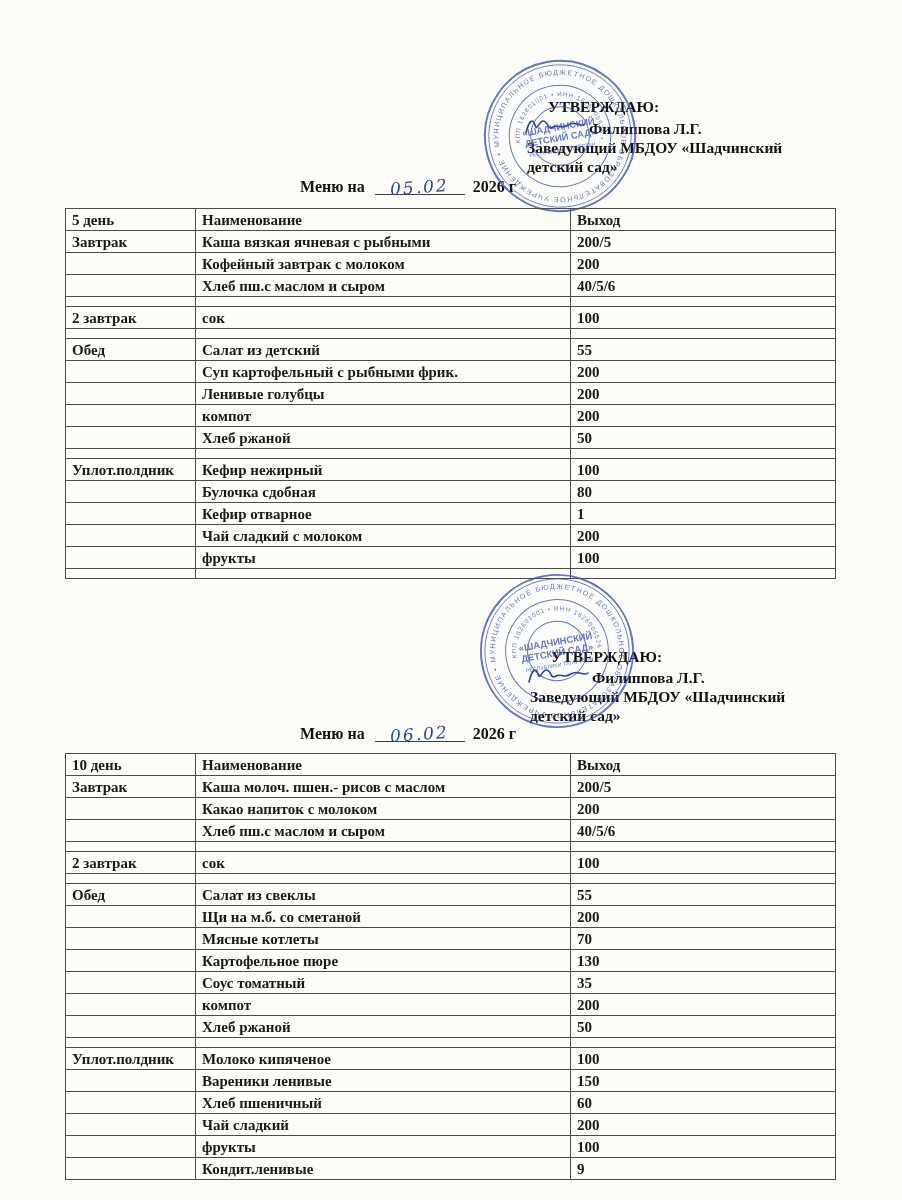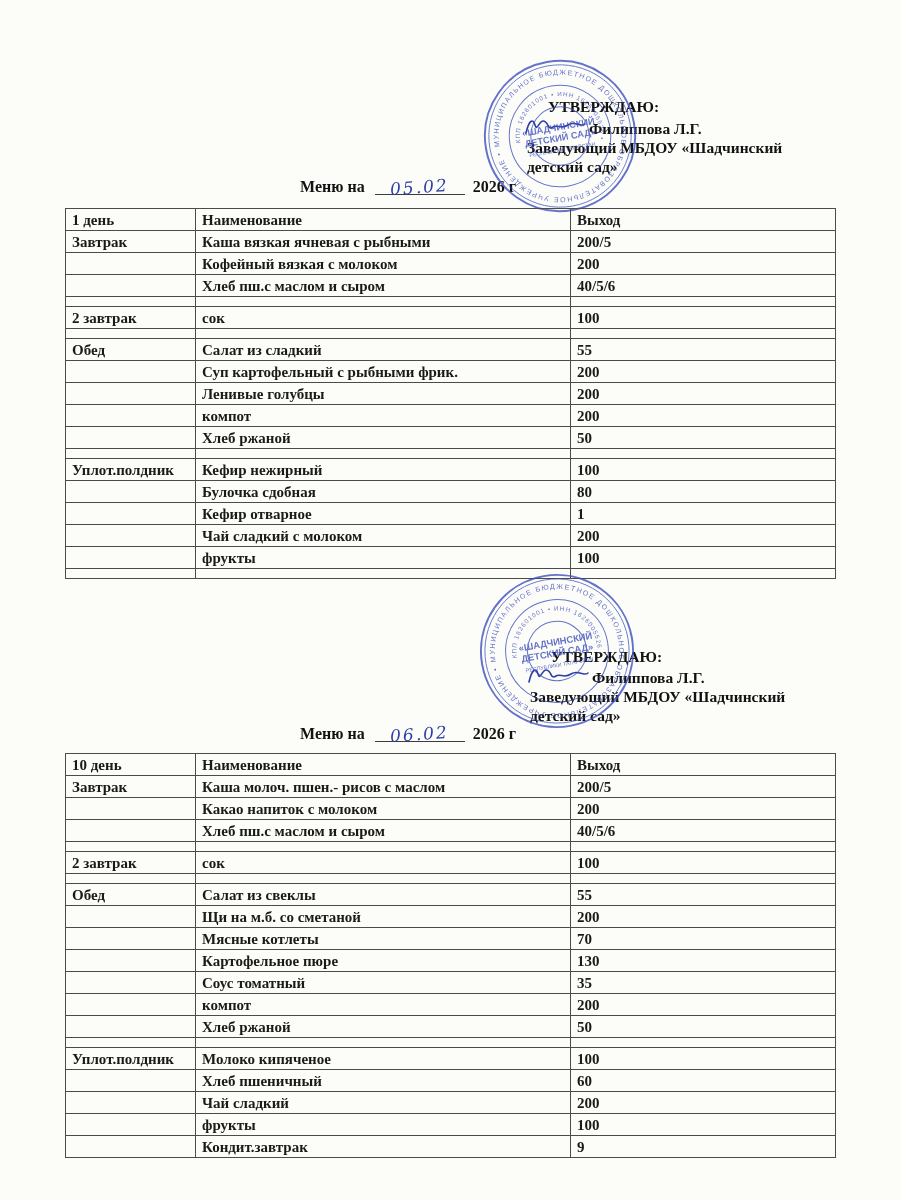--- a/index.html
+++ b/index.html
@@ -120,34 +120,34 @@
 </svg>
 
 <table class="menu" style="top:208px">
   <colgroup>
       <col style="width:130px">
       <col style="width:375px">
       <col style="width:265px">
     </colgroup>
   <thead>
     <tr>
-      <th>1 день</th>
+      <th>5 день</th>
       <th>Наименование</th>
       <th>Выход</th>
     </tr>
   </thead>
   <tbody>
       <tr>
         <td>Завтрак</td>
         <td>Каша вязкая ячневая с рыбными</td>
         <td>200/5</td>
       </tr>
       <tr>
         <td></td>
-        <td>Кофейный вязкая с молоком</td>
+        <td>Кофейный завтрак с молоком</td>
         <td>200</td>
       </tr>
       <tr>
         <td></td>
         <td>Хлеб пш.с маслом и сыром</td>
         <td>40/5/6</td>
       </tr>
       <tr class="empty-row">
         <td></td>
         <td></td>
@@ -158,21 +158,21 @@
         <td>сок</td>
         <td>100</td>
       </tr>
       <tr class="empty-row">
         <td></td>
         <td></td>
         <td></td>
       </tr>
       <tr>
         <td>Обед</td>
-        <td>Салат из сладкий</td>
+        <td>Салат из детский</td>
         <td>55</td>
       </tr>
       <tr>
         <td></td>
         <td>Суп картофельный с рыбными фрик.</td>
         <td>200</td>
       </tr>
       <tr>
         <td></td>
         <td>Ленивые голубцы</td>
@@ -348,32 +348,37 @@
         <td></td>
         <td></td>
       </tr>
       <tr>
         <td>Уплот.полдник</td>
         <td>Молоко кипяченое</td>
         <td>100</td>
       </tr>
       <tr>
         <td></td>
+        <td>Вареники ленивые</td>
+        <td>150</td>
+      </tr>
+      <tr>
+        <td></td>
         <td>Хлеб пшеничный</td>
         <td>60</td>
       </tr>
       <tr>
         <td></td>
         <td>Чай сладкий</td>
         <td>200</td>
       </tr>
       <tr>
         <td></td>
         <td>фрукты</td>
         <td>100</td>
       </tr>
       <tr>
         <td></td>
-        <td>Кондит.завтрак</td>
+        <td>Кондит.ленивые</td>
         <td>9</td>
       </tr>
     </tbody>
 </table>
 
 </body></html>

